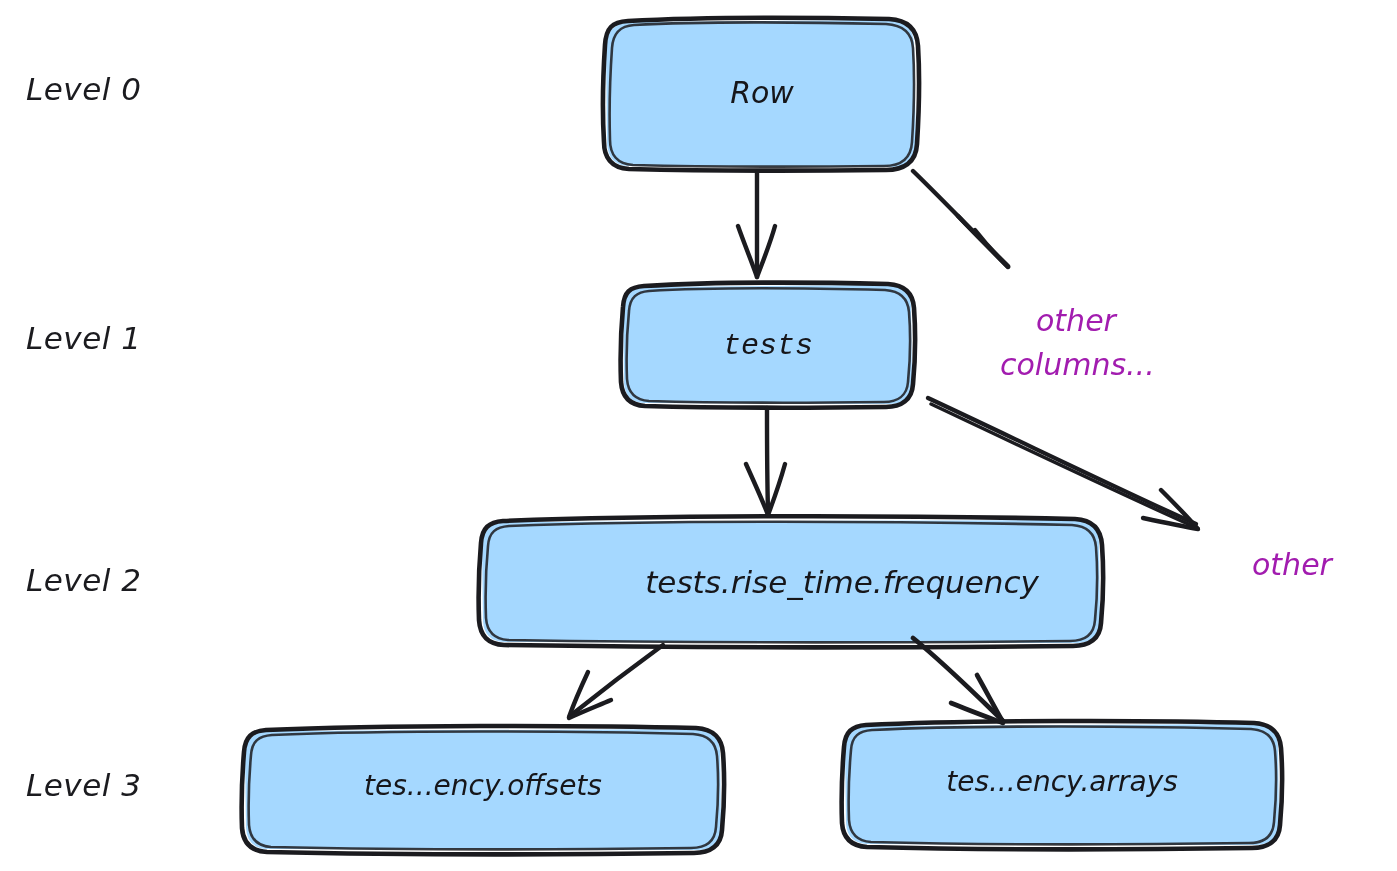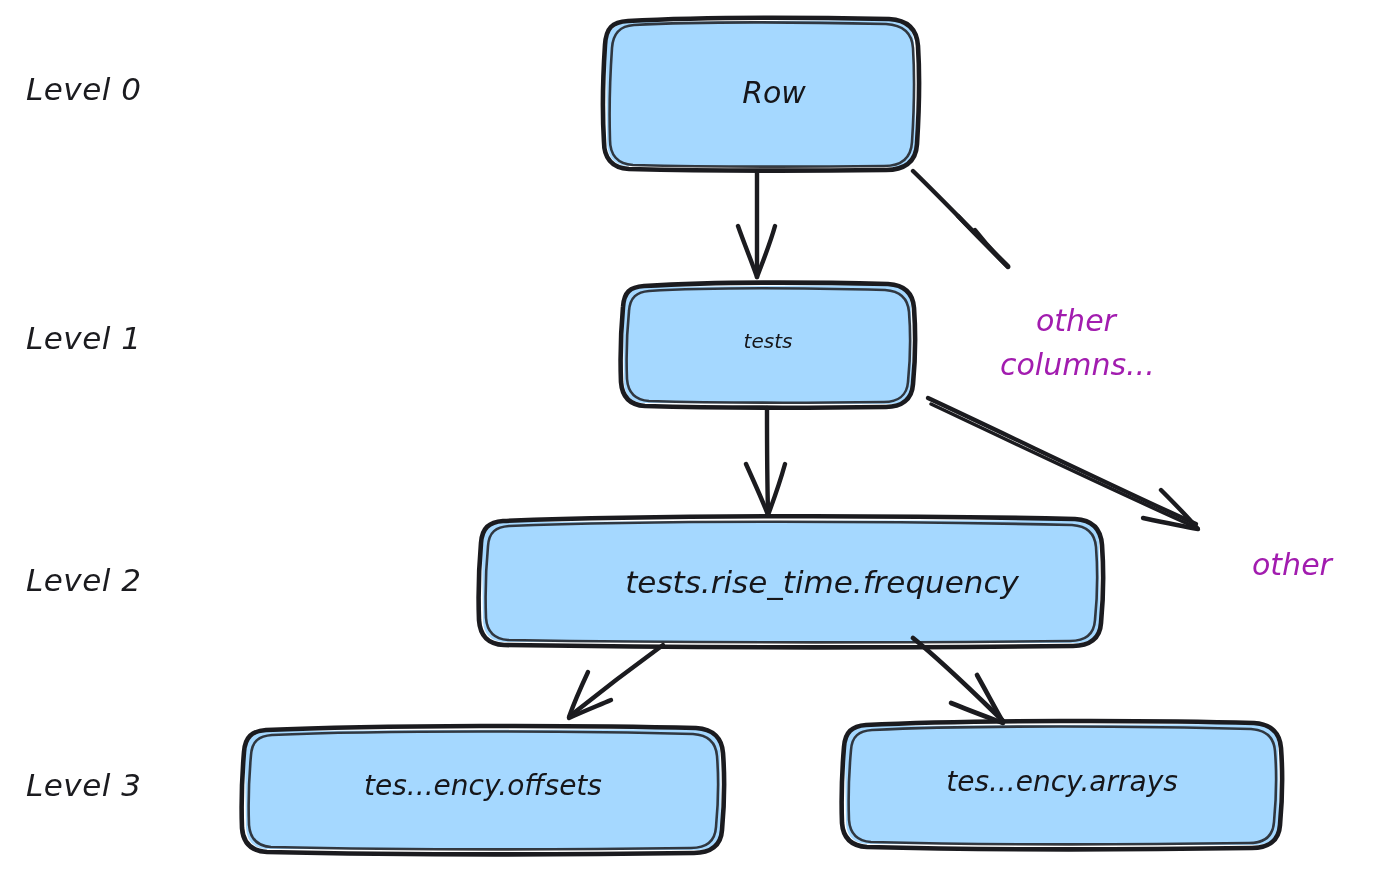--- a/index.html
+++ b/index.html
@@ -138,25 +138,25 @@
       <path d="M951,703 C968,710 987,717 1003,723" fill="none" stroke="#1b1b1f" stroke-width="4.6" stroke-linecap="round"></path>
     </g>
 
   </svg>
 
   <div class="level-label" style="left:26px; top:71px;">Level 0</div>
   <div class="level-label" style="left:26px; top:320px;">Level 1</div>
   <div class="level-label" style="left:26px; top:562px;">Level 2</div>
   <div class="level-label" style="left:26px; top:767px;">Level 3</div>
 
-  <div class="node-label" style="left:606px; top:75px; width:312px; font-size:30px;padding-left:12px;">Row</div>
+  <div class="node-label" style="left:606px; top:75px; width:312px; font-size:30px;">Row</div>
 
-  <div class="node-label" style="left:622px; top:329px; width:292px; font-size:20px;">tests</div>
+  <div class="node-label" style="left:622px; top:329px; width:292px; font-size:30px;font-family:Liberation Mono, monospace;">tests</div>
 
-  <div class="node-label" style="left:480px; top:564px; width:620px; font-size:31px;padding-left:32px;">tests.rise_time.frequency</div>
+  <div class="node-label" style="left:500px; top:564px; width:620px; font-size:31px;padding-left:32px;">tests.rise_time.frequency</div>
 
   <div class="node-label" style="left:244px; top:769px; width:478px; font-size:28px;">tes...ency.offsets</div>
 
   <div class="node-label" style="left:844px; top:765px; width:436px; font-size:28px;">tes...ency.arrays</div>
 
   <div class="side-note" style="left:1036px; top:299px; text-align:left;">
     <div>other</div>
     <div style="margin-left:-36px;">columns...</div>
   </div>
 

